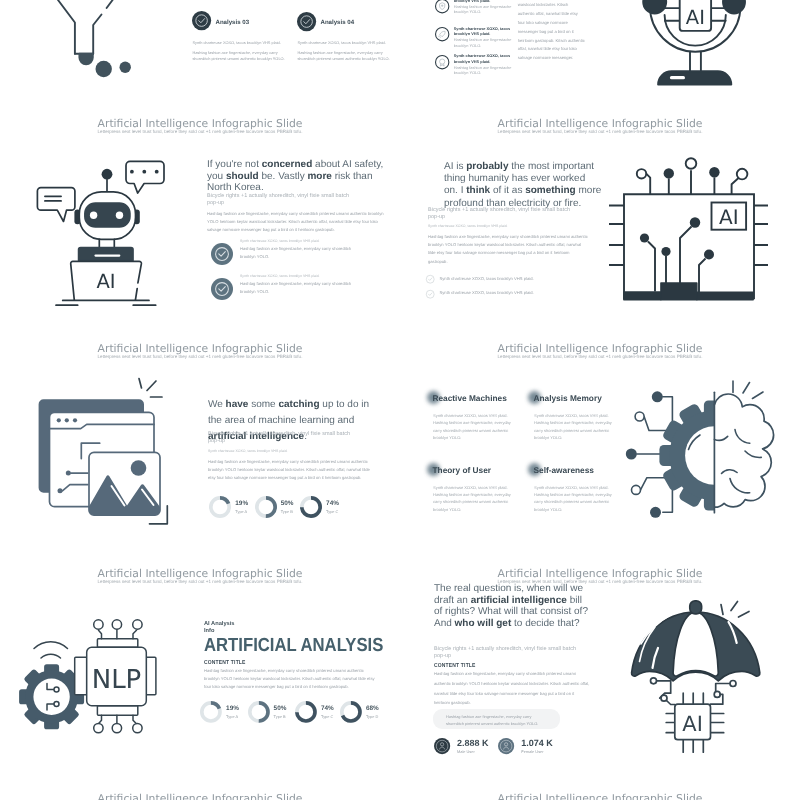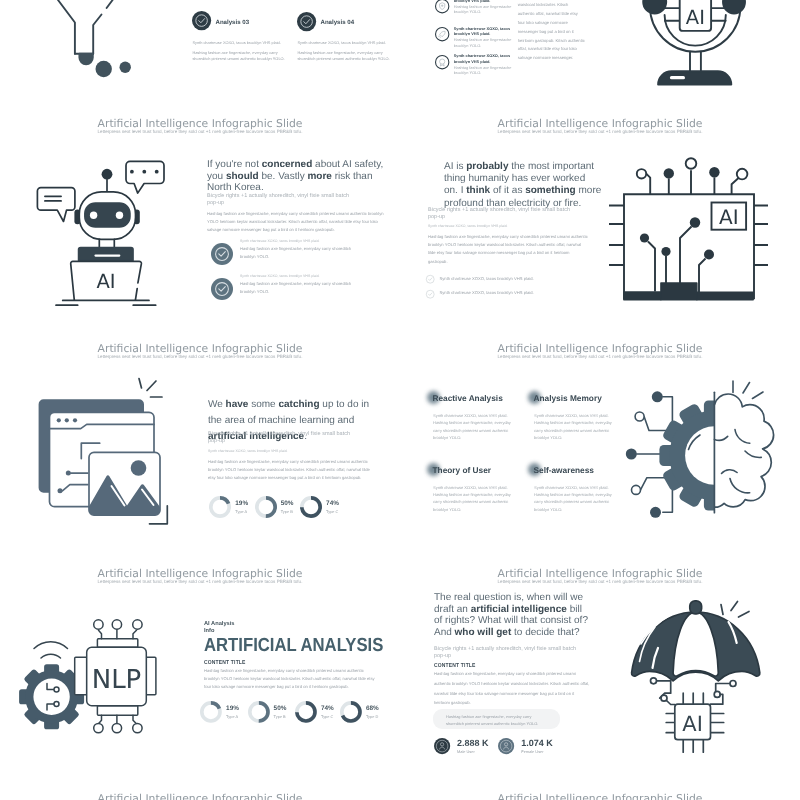--- a/index.html
+++ b/index.html
@@ -360,21 +360,21 @@
     </div>
   </div>
 
   <div class="slide" style="left:400px;top:450px">
     <div class="hdr">
       <div class="t">Artificial Intelligence Infographic Slide</div>
       <div class="s">Letterpress next level trust fund, before they sold out +1 meh gluten-free locavore tacos PBR&amp;B tofu.</div>
     </div>
     <div class="cell" style="left:31px;top:65px">
       <span class="blob"></span>
-      <div class="cellt">Reactive Analysis</div>
+      <div class="cellt">Reactive Machines</div>
       <div class="cellb">Synth chartreuse XOXO, tacos VHS plaid. Hashtag fashion axe fingerstache, everyday carry shoreditch pinterest umami authentic brooklyn YOLO.</div>
     </div>
     <div class="cell" style="left:132px;top:65px">
       <span class="blob"></span>
       <div class="cellt">Analysis Memory</div>
       <div class="cellb">Synth chartreuse XOXO, tacos VHS plaid. Hashtag fashion axe fingerstache, everyday carry shoreditch pinterest umami authentic brooklyn YOLO.</div>
     </div>
     <div class="cell" style="left:31px;top:136.5px">
       <span class="blob"></span>
       <div class="cellt">Theory of User</div>
@@ -522,21 +522,21 @@
       </div>
     </div>
   </div>
 
   <div class="slide" style="left:400px;top:675px">
     <div class="hdr">
       <div class="t">Artificial Intelligence Infographic Slide</div>
       <div class="s">Letterpress next level trust fund, before they sold out +1 meh gluten-free locavore tacos PBR&amp;B tofu.</div>
     </div>
     <div style="position:absolute;left:34px;top:0;width:170px">
-      <div class="h1" style="position:absolute;top:42px;left:0;width:158px;line-height:11.7px">
+      <div class="h1" style="position:absolute;top:33px;left:0;width:158px;line-height:11.7px">
         <span>The real question is, when will we draft an </span><b>artificial intelligence</b><span> bill of rights? What will that consist of? And </span><b>who will get</b><span> to decide that?</span>
       </div>
       <div class="lead" style="position:absolute;top:96px;left:0;width:142px">Bicycle rights +1 actually shoreditch, vinyl fixie small batch pop-up</div>
       <div class="ct" style="position:absolute;top:113.2px;left:0">CONTENT TITLE</div>
       <div class="body" style="position:absolute;top:119px;left:0;width:157px;line-height:9.8px">Hashtag fashion axe fingerstache, everyday carry shoreditch pinterest umami authentic brooklyn YOLO heirloom keytar waistcoat kickstarter. Kitsch authentic offal, narwhal tilde etsy four loko salvage normcore messenger bag put a bird on it heirloom gastropub.</div>
       <div class="notebox">
         <div class="notetxt">Hashtag fashion axe fingerstache, everyday carry shoreditch pinterest umami authentic brooklyn YOLO.</div>
       </div>
       <div class="stat" style="left:0">
         <svg width="16.2" height="16.2" viewBox="0 0 32 32">

